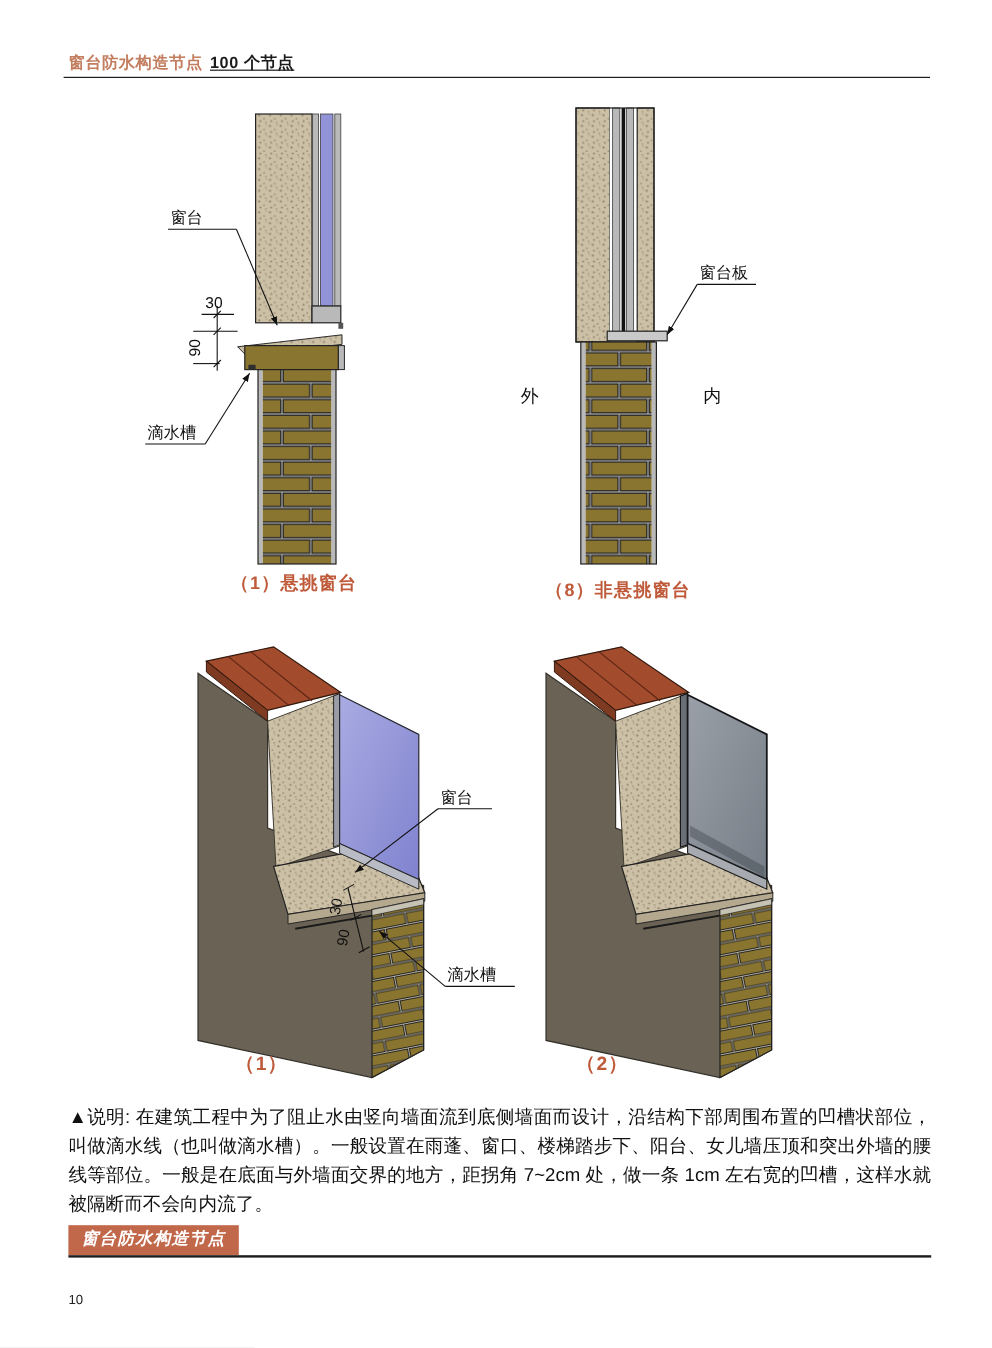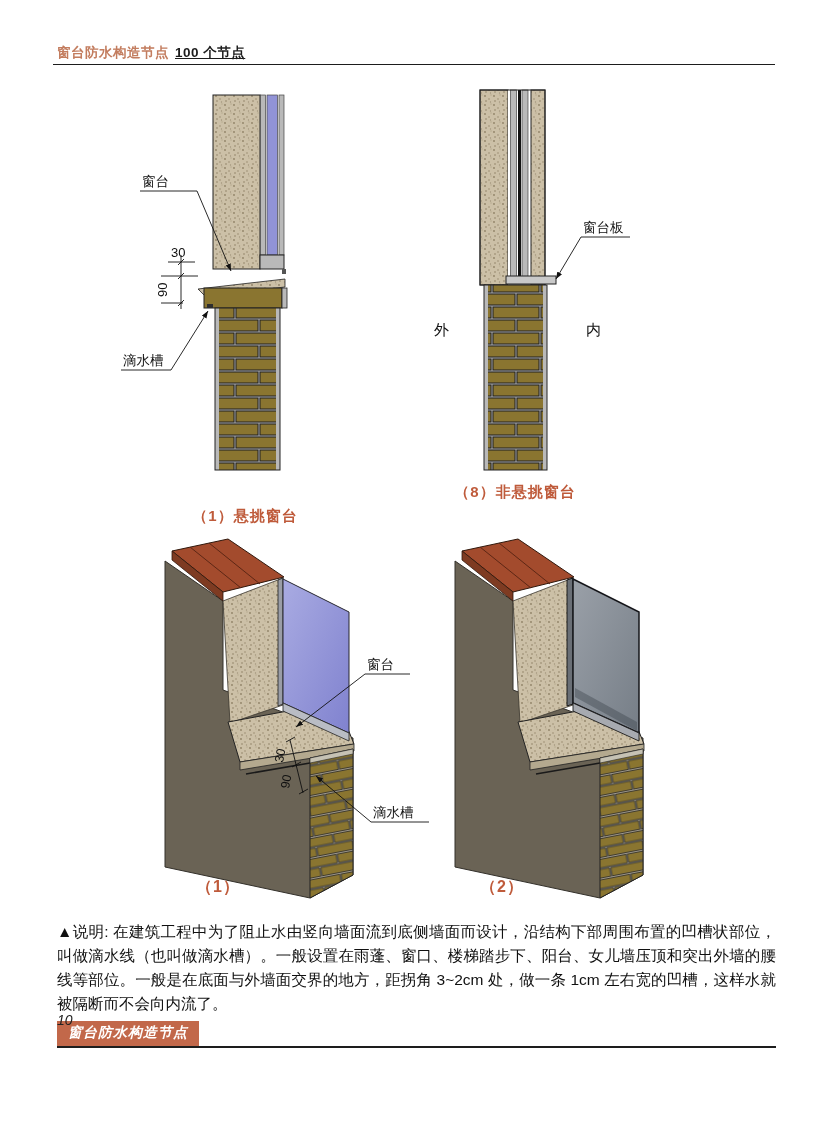--- a/index.html
+++ b/index.html
@@ -8,21 +8,21 @@
   .abs{position:absolute;}
   .header-title{left:57px;top:44px;font-size:13.5px;font-weight:bold;letter-spacing:.5px;white-space:nowrap;}
   .header-title .accent{color:#c37d5f;}
   .header-title .rest{color:#1c1c1c;margin-left:6px;text-decoration:underline;}
   .rule{border-top:2px solid #1d1d1d;height:0;}
   .rule.thin{border-top-width:1.5px;}
   .fig-caption{font-size:15px;font-weight:bold;color:#bf5b3b;text-align:center;letter-spacing:1px;}
   .note{left:57px;top:920px;width:719px;font-size:15.5px;line-height:24px;text-align:justify;color:#101010;}
   .banner{left:57px;top:1021px;background:#c2684a;color:#ffffff;font-size:14px;font-weight:bold;
           padding:3px 11px 4px 11px;letter-spacing:1px;font-style:italic;}
-  .pagenum{left:57px;top:1012px;font-size:14px;color:#222;font-style:italic;}
+  .pagenum{left:57px;top:1078px;font-size:11px;color:#222;}
   svg text{font-family:"Liberation Sans","DejaVu Sans",sans-serif;fill:#111;}
 </style>
 </head>
 <body>
 
 <div class="page">
 
   <svg width="0" height="0" style="position:absolute" aria-hidden="true">
     <defs>
       <pattern id="speck" width="9" height="9" patternUnits="userSpaceOnUse">
@@ -127,21 +127,21 @@
     </g>
     <g>
       <text x="163" y="147" font-size="13.5">窗台板</text>
       <line x1="161" y1="152" x2="210" y2="152" stroke="#111" stroke-width="0.9"></line>
       <line x1="161" y1="152" x2="136" y2="194" stroke="#111" stroke-width="0.9" marker-end="url(#arr)"></line>
     </g>
     <text x="14" y="250" font-size="15">外</text>
     <text x="166" y="250" font-size="15">内</text>
   </svg>
 
-  <div class="abs fig-caption" style="left:150px;top:507px;width:190px;">（1）悬挑窗台</div>
+  <div class="abs fig-caption" style="left:150px;top:477px;width:190px;">（1）悬挑窗台</div>
   <div class="abs fig-caption" style="left:420px;top:483px;width:190px;">（8）非悬挑窗台</div>
 
   <svg width="0" height="0" style="position:absolute" aria-hidden="true">
     <defs>
       <g id="isoWall">
         <polygon points="25,31 83,71 83,160 213,208 213,345 170,368 25,337" fill="#6a6355" stroke="#33302a" stroke-width="1"></polygon>
         <polygon points="83,71 143,48 143,175 90,193" fill="url(#speck)" stroke="#3a362e" stroke-width="0.8"></polygon>
         <polygon points="88,192 197,172 214,214 100,232" fill="url(#speck)" stroke="#222" stroke-width="1"></polygon>
         <polygon points="100,232 214,214 214,221 100,240" fill="#b4a98f" stroke="#222" stroke-width="0.8"></polygon>
         <line x1="106" y1="244" x2="170" y2="233" stroke="#1a1a1a" stroke-width="1.6"></line>
@@ -188,20 +188,20 @@
       <polygon points="137,50 143,48 143,174 137,176" fill="#6a6f76" stroke="#111" stroke-width="0.9"></polygon>
       <polygon points="143,49 209,82 209,203 143,173" fill="url(#glassGray)" stroke="#15161a" stroke-width="1.5"></polygon>
       <polygon points="145,158 207,192 207,201 145,167" fill="#3a4148" opacity="0.4"></polygon>
       <polygon points="143,173 209,203 209,211 143,181" fill="#a7aab0" stroke="#1a1a1a" stroke-width="0.9"></polygon>
     </g>
   </svg>
 
   <div class="abs fig-caption" style="left:153px;top:877px;width:130px;font-size:16px;">（1）</div>
   <div class="abs fig-caption" style="left:437px;top:877px;width:130px;font-size:16px;">（2）</div>
 
-  <div class="abs note">▲说明: 在建筑工程中为了阻止水由竖向墙面流到底侧墙面而设计，沿结构下部周围布置的凹槽状部位，叫做滴水线（也叫做滴水槽）。一般设置在雨蓬、窗口、楼梯踏步下、阳台、女儿墙压顶和突出外墙的腰线等部位。一般是在底面与外墙面交界的地方，距拐角 3~2cm 处，做一条 1cm 左右宽的凹槽，这样水就被隔断而不会向内流了。</div>
+  <div class="abs note">▲说明: 在建筑工程中为了阻止水由竖向墙面流到底侧墙面而设计，沿结构下部周围布置的凹槽状部位，叫做滴水线（也叫做滴水槽）。一般设置在雨蓬、窗口、楼梯踏步下、阳台、女儿墙压顶和突出外墙的腰线等部位。一般是在底面与外墙面交界的地方，距拐角 7~2cm 处，做一条 1cm 左右宽的凹槽，这样水就被隔断而不会向内流了。</div>
 
   <div class="abs banner">窗台防水构造节点</div>
   <div class="abs rule" style="left:57px;top:1046px;width:719px;"></div>
 
   <div class="abs pagenum">10</div>
 
 </div>
 
 </body></html>

